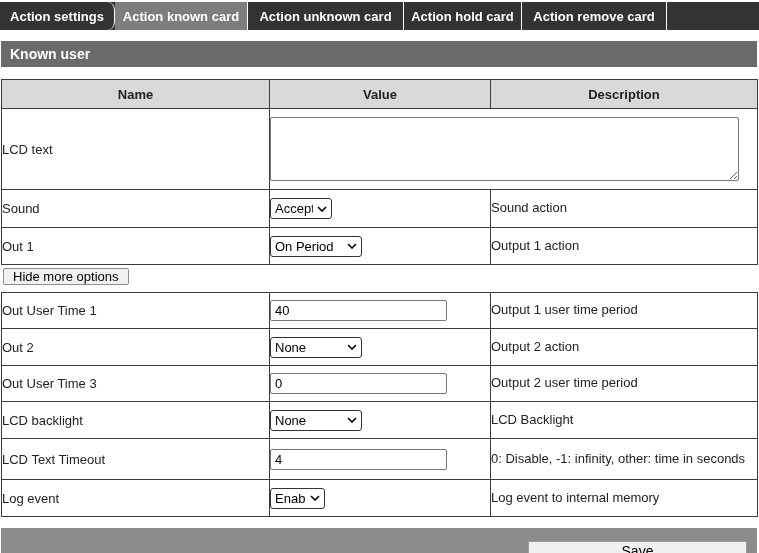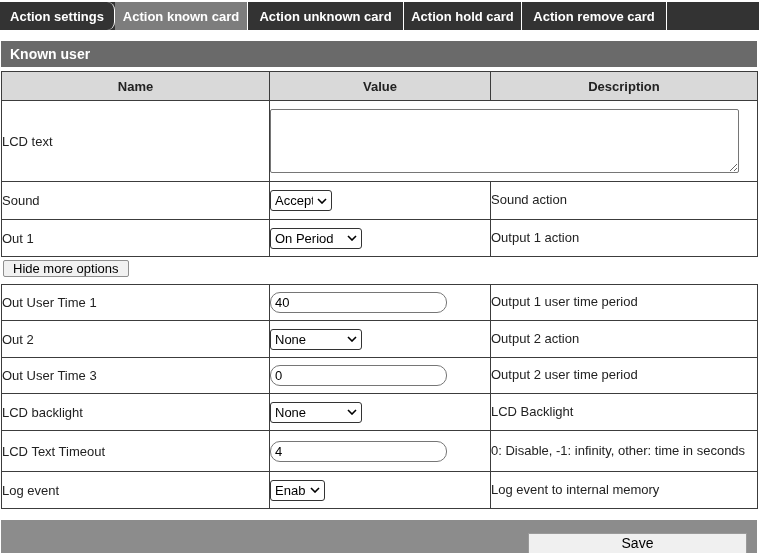--- a/index.html
+++ b/index.html
@@ -24,21 +24,21 @@
   .tab-0{width:115px;border-radius:8px;}
   .tab-1{width:133px;}
   .tab-2{width:156px;}
   .tab-3{width:118px;}
   .tab-4{width:145px;}
   .tab.active{background:#7d7d7d;}
   .tab-filler{flex:1;border-right:none;}
 
   
   .section-bar{
-    margin:11px 2px 4px 1px;height:26px;background:#6a6a6a;
+    margin:11px 2px 12px 1px;height:26px;background:#6a6a6a;
     color:#ffffff;font-size:14px;font-weight:bold;
     line-height:26px;padding-left:9px;
   }
 
   
   table.grid{
     border-collapse:collapse;table-layout:fixed;
     width:756px;margin-left:1px;background:#ffffff;
   }
   table.grid td,table.grid th{
@@ -79,21 +79,21 @@
     font-size:13px;color:#000;padding:0 18px 0 4px;box-sizing:border-box;
   }
   select.sel-narrow{width:62px;}
   select.sel-wide{width:92px;}
   select.sel-enable{width:55px;}
   .chev{
     position:absolute;right:5px;top:50%;margin-top:-3px;
     pointer-events:none;line-height:0;
   }
   input.ctl{
-    width:177px;height:21px;border:1px solid #767676;border-radius:10px;
+    width:177px;height:21px;border:1px solid #767676;border-radius:2px;
     font-family:"Liberation Sans",sans-serif;font-size:13px;color:#000;
     padding:0 0 0 4px;box-sizing:border-box;outline:none;background:#fff;
   }
 
   
   .toggle-row{height:25px;padding-top:2px;}
   button.toggle-btn{
     margin-left:3px;height:17px;padding:0 9px;
     background:#f1f1f1;border:1px solid #8f8f8f;border-radius:2px;
     font-family:"Liberation Sans",sans-serif;font-size:13px;color:#000;

